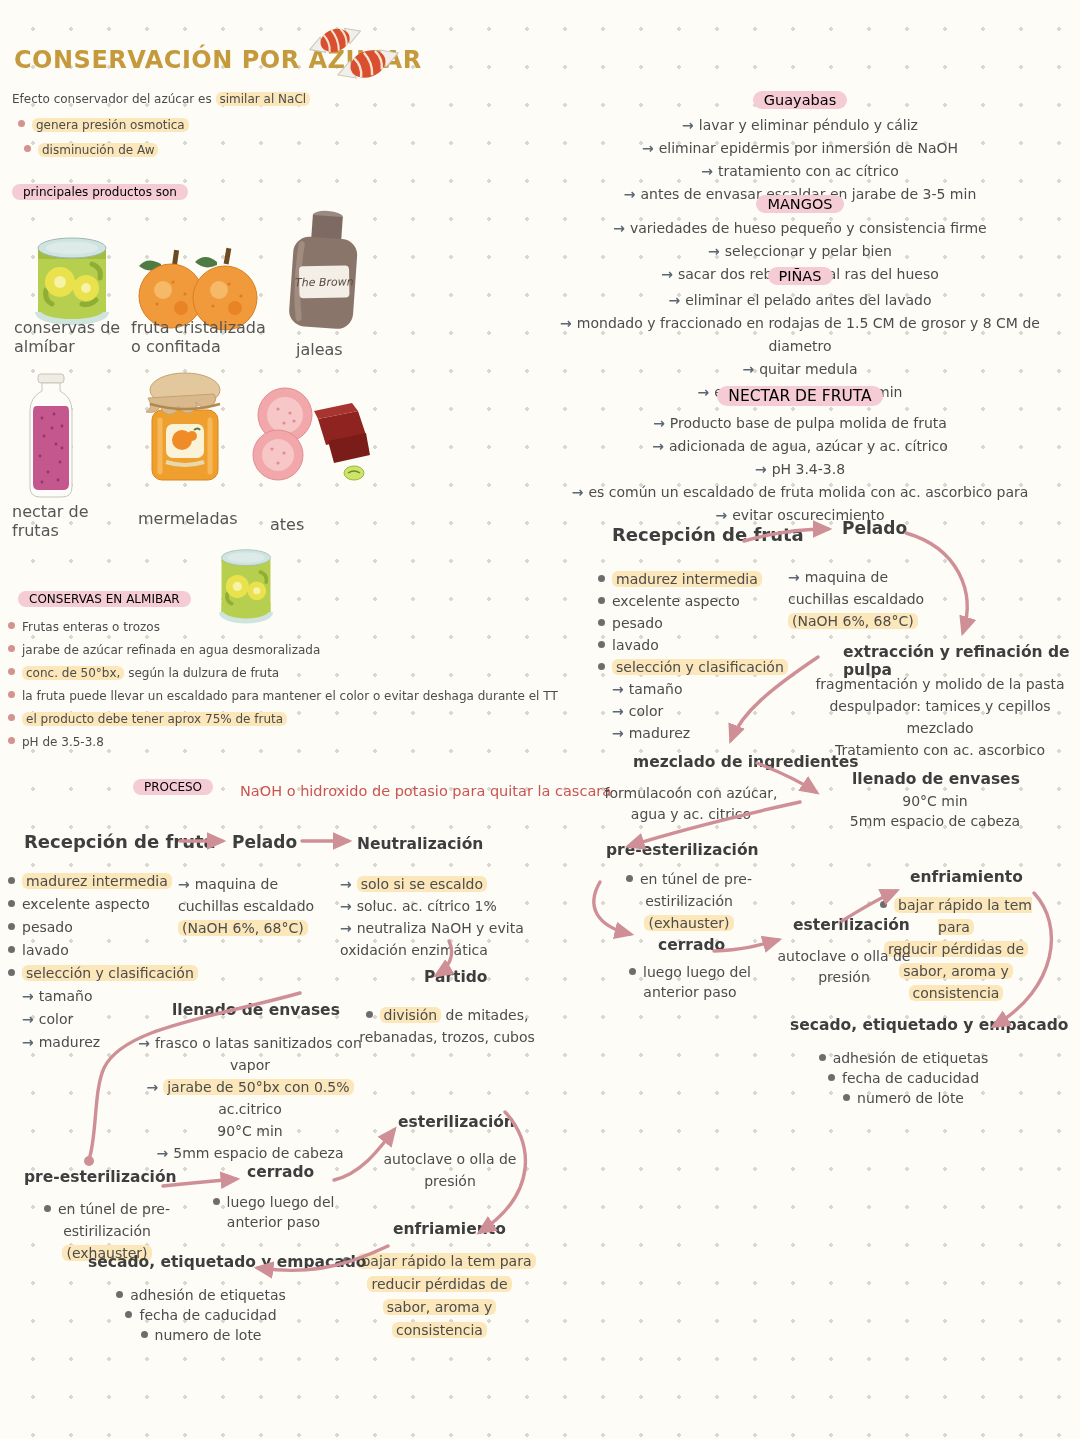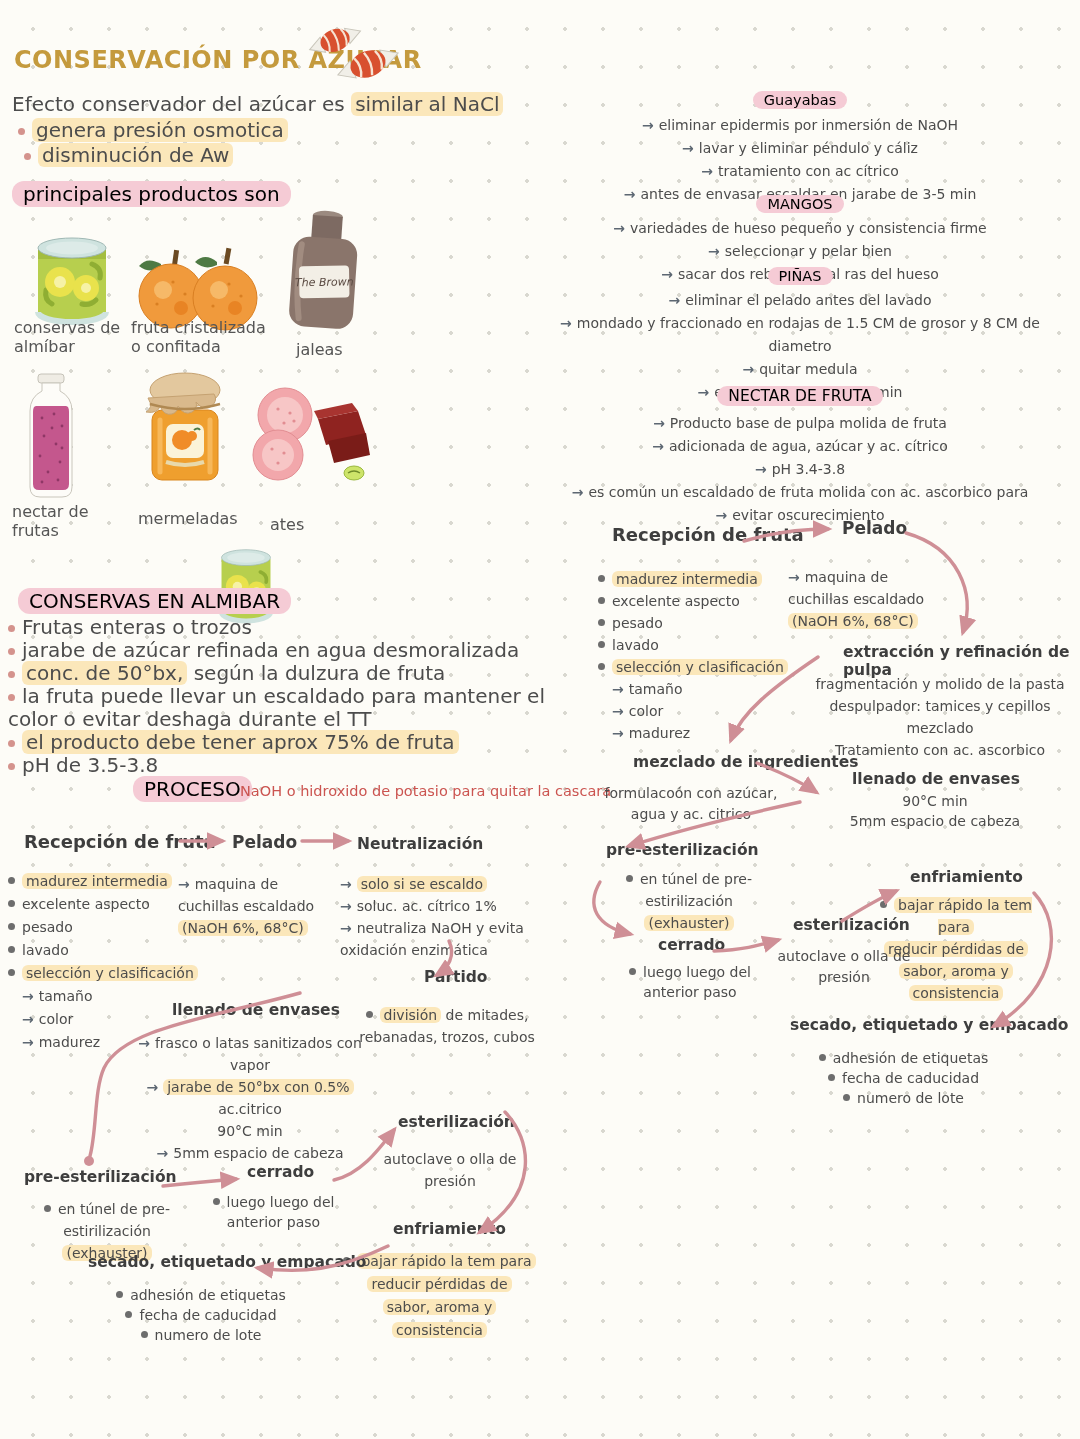--- a/index.html
+++ b/index.html
@@ -6,21 +6,21 @@
   #page{position:relative;width:1080px;height:1439px;overflow:hidden;
     background-color:#fdfcf7;
     background-image:radial-gradient(circle,#d9d8d0 1.6px,transparent 1.7px);
     background-size:38px 38px;background-position:14px 10px;
     font-family:"DejaVu Sans",sans-serif;color:#4c4c4c;}
   .abs{position:absolute;}
   .title{font-size:24px;font-weight:bold;color:#c49a3d;letter-spacing:.5px;white-space:nowrap;}
   .pill{display:inline-block;background:#f5cbd5;border-radius:12px;padding:1px 11px;color:#000000;font-size:15.5px;}
   .hl{background:#fbe7ba;border-radius:6px;padding:0 4px;}
   .bold{font-weight:bold;color:#3e3e3e;}
-  .t18{font-size:18px;} .t17{font-size:17px;} .t16{font-size:20px;} .t15{font-size:15.5px;} .t145{font-size:14.5px;} .t14{font-size:14px;}
+  .t18{font-size:18px;} .t17{font-size:17px;} .t16{font-size:12px;} .t15{font-size:15.5px;} .t145{font-size:14.5px;} .t14{font-size:14px;}
   .lh{line-height:23px;} .lh22{line-height:22px;} .lh21{line-height:21px;} .lh20{line-height:20px;}
   .ctr{text-align:center;}
   .red{color:#cb5450;text-align:right;}
   .dt{display:inline-block;width:7px;height:7px;border-radius:50%;background:#6d6d6d;margin-right:7px;vertical-align:2px;}
   .dt.p{background:#d4938d;}
   .ga{color:#5d6772;font-weight:bold;margin-right:5px;}
   .overlay{position:absolute;left:0;top:0;pointer-events:none;}
   .lbl{font-size:16px;color:#555;}
 </style>
 </head>
@@ -277,22 +277,22 @@
   <div class="abs t14 lh20 ctr" style="left:96px;top:1285px;width:210px">
     <div><span class="dt"></span><span>adhesión de etiquetas</span></div>
     <div><span class="dt"></span><span>fecha de caducidad</span></div>
     <div><span class="dt"></span><span>numero de lote</span></div>
   </div>
 
   <div class="abs ctr" style="left:600px;top:90px;width:400px">
     <span class="pill t145">Guayabas</span>
   </div>
   <div class="abs t14 lh ctr" style="left:555px;top:114px;width:490px">
+    <div><span class="ga">→</span><span>lavar y eliminar péndulo y cáliz</span></div>
     <div><span class="ga">→</span><span>eliminar epidermis por inmersión de NaOH</span></div>
-    <div><span class="ga">→</span><span>lavar y eliminar péndulo y cáliz</span></div>
     <div><span class="ga">→</span><span>tratamiento con ac cítrico</span></div>
     <div><span class="ga">→</span><span>antes de envasar escaldar en jarabe de 3-5 min</span></div>
   </div>
 
   <div class="abs ctr" style="left:600px;top:194px;width:400px">
     <span class="pill t145">MANGOS</span>
   </div>
   <div class="abs t14 lh ctr" style="left:555px;top:217px;width:490px">
     <div><span class="ga">→</span><span>variedades de hueso pequeño y consistencia firme</span></div>
     <div><span class="ga">→</span><span>seleccionar y pelar bien</span></div>

